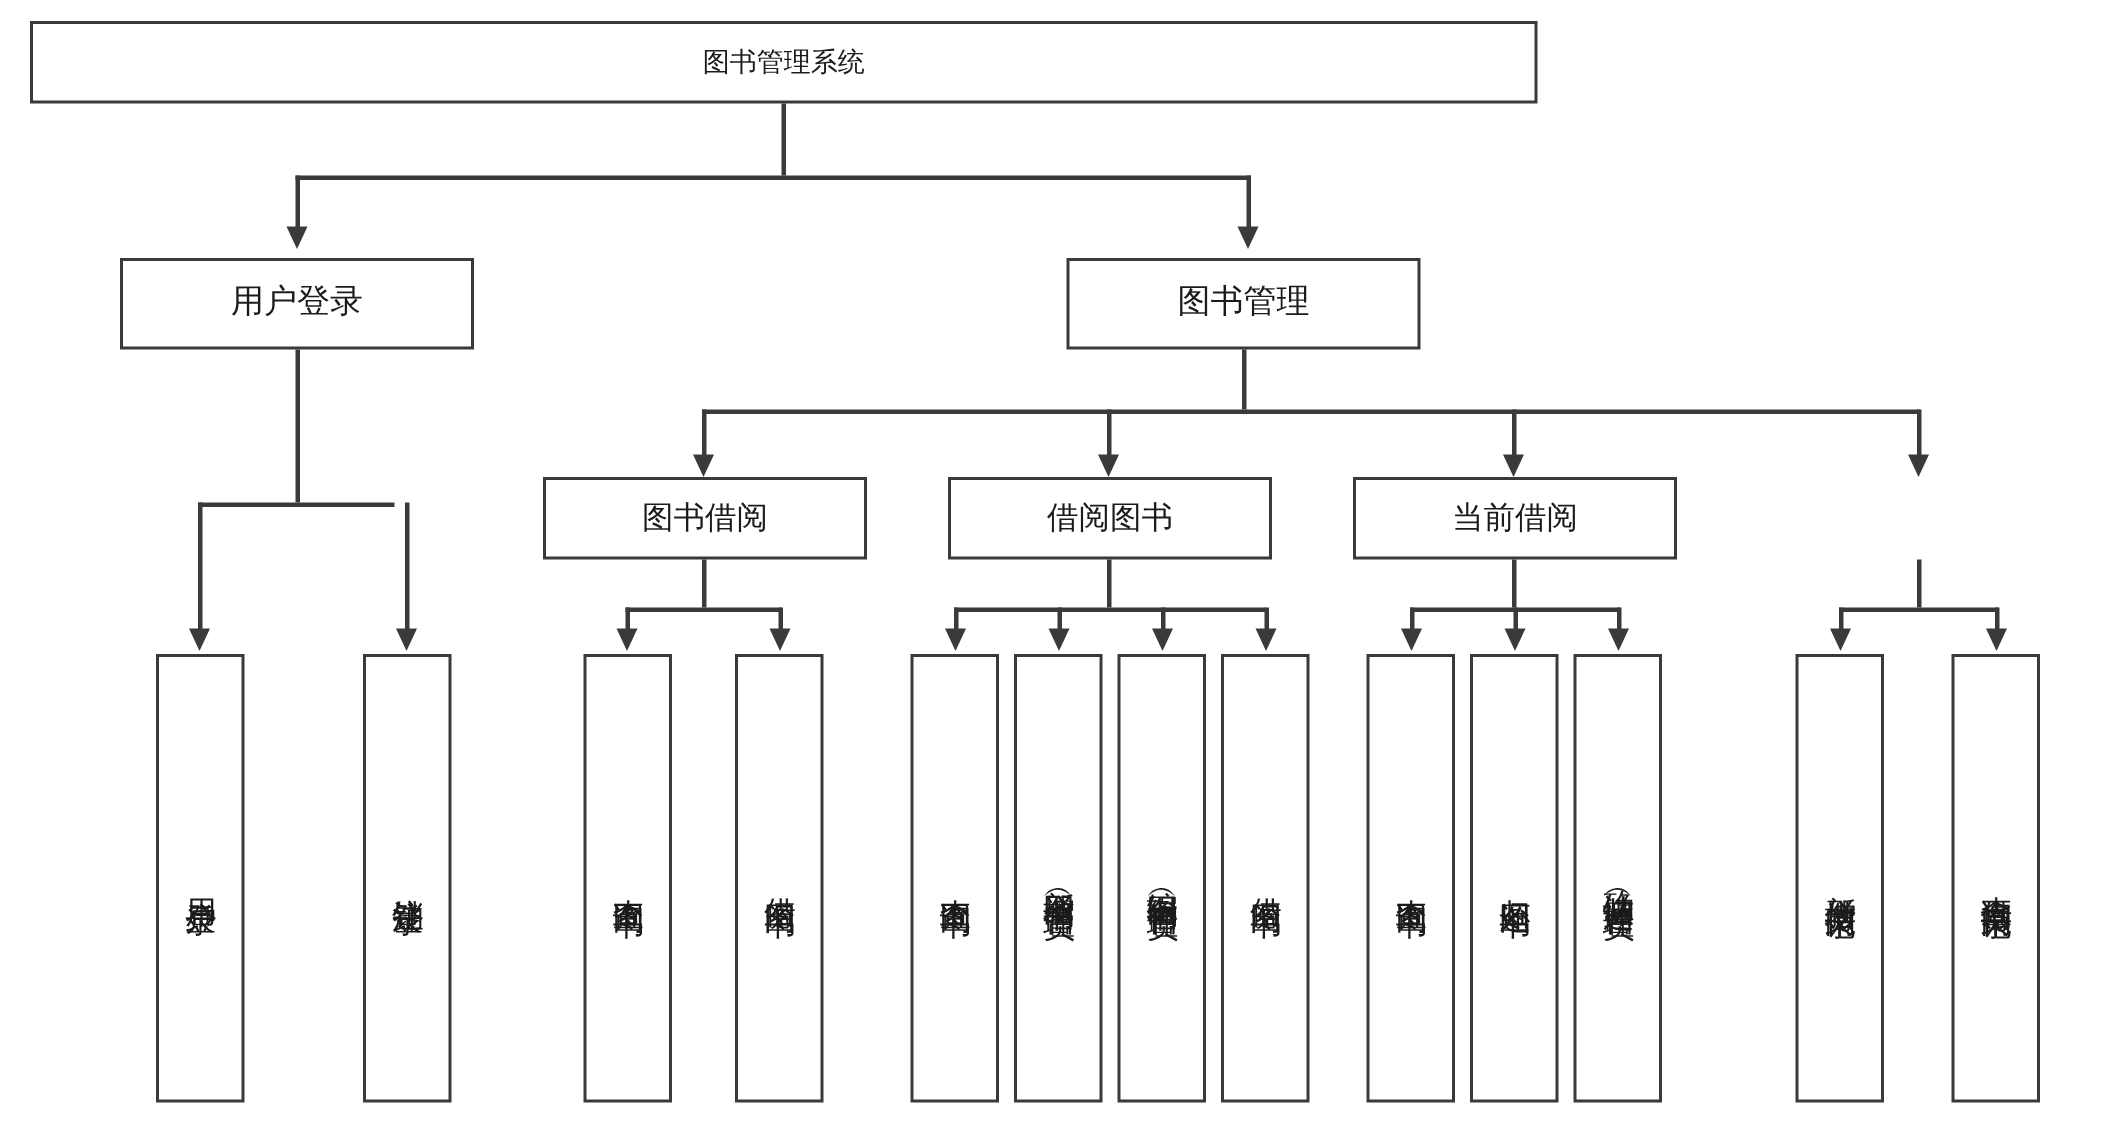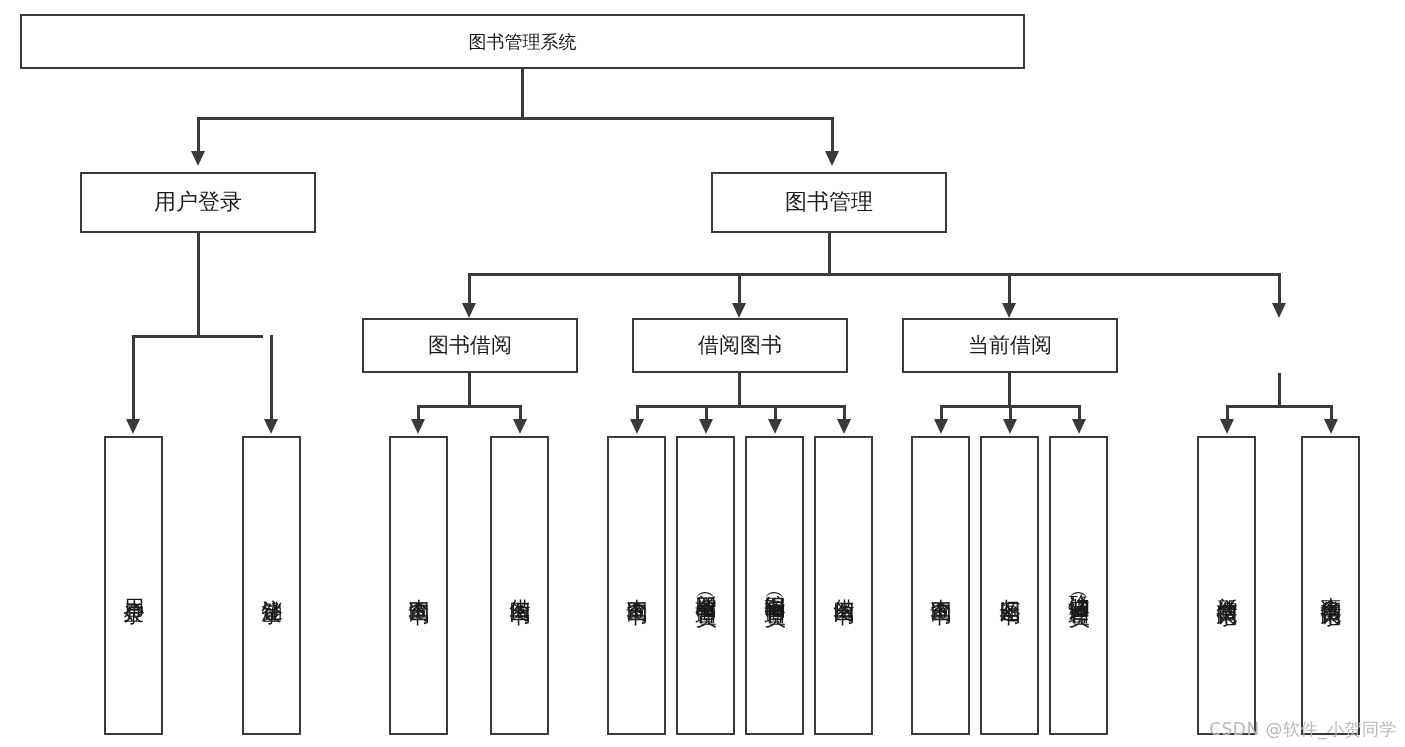--- a/index.html
+++ b/index.html
@@ -209,15 +209,14 @@
     <span class="vtext">确认归还（管理员）</span>
   </div>
 
   <div class="node leaf" style="left:1197px; top:436px; width:59px; height:299px;">
     <span class="vtext">新增借阅记录</span>
   </div>
   <div class="node leaf" style="left:1301px; top:436px; width:59px; height:299px;">
     <span class="vtext">查询借阅记录</span>
   </div>
 
-  <div id="watermark">CSDN @软件_小贺同学</div>
 
 </div>
 
 </body></html>

